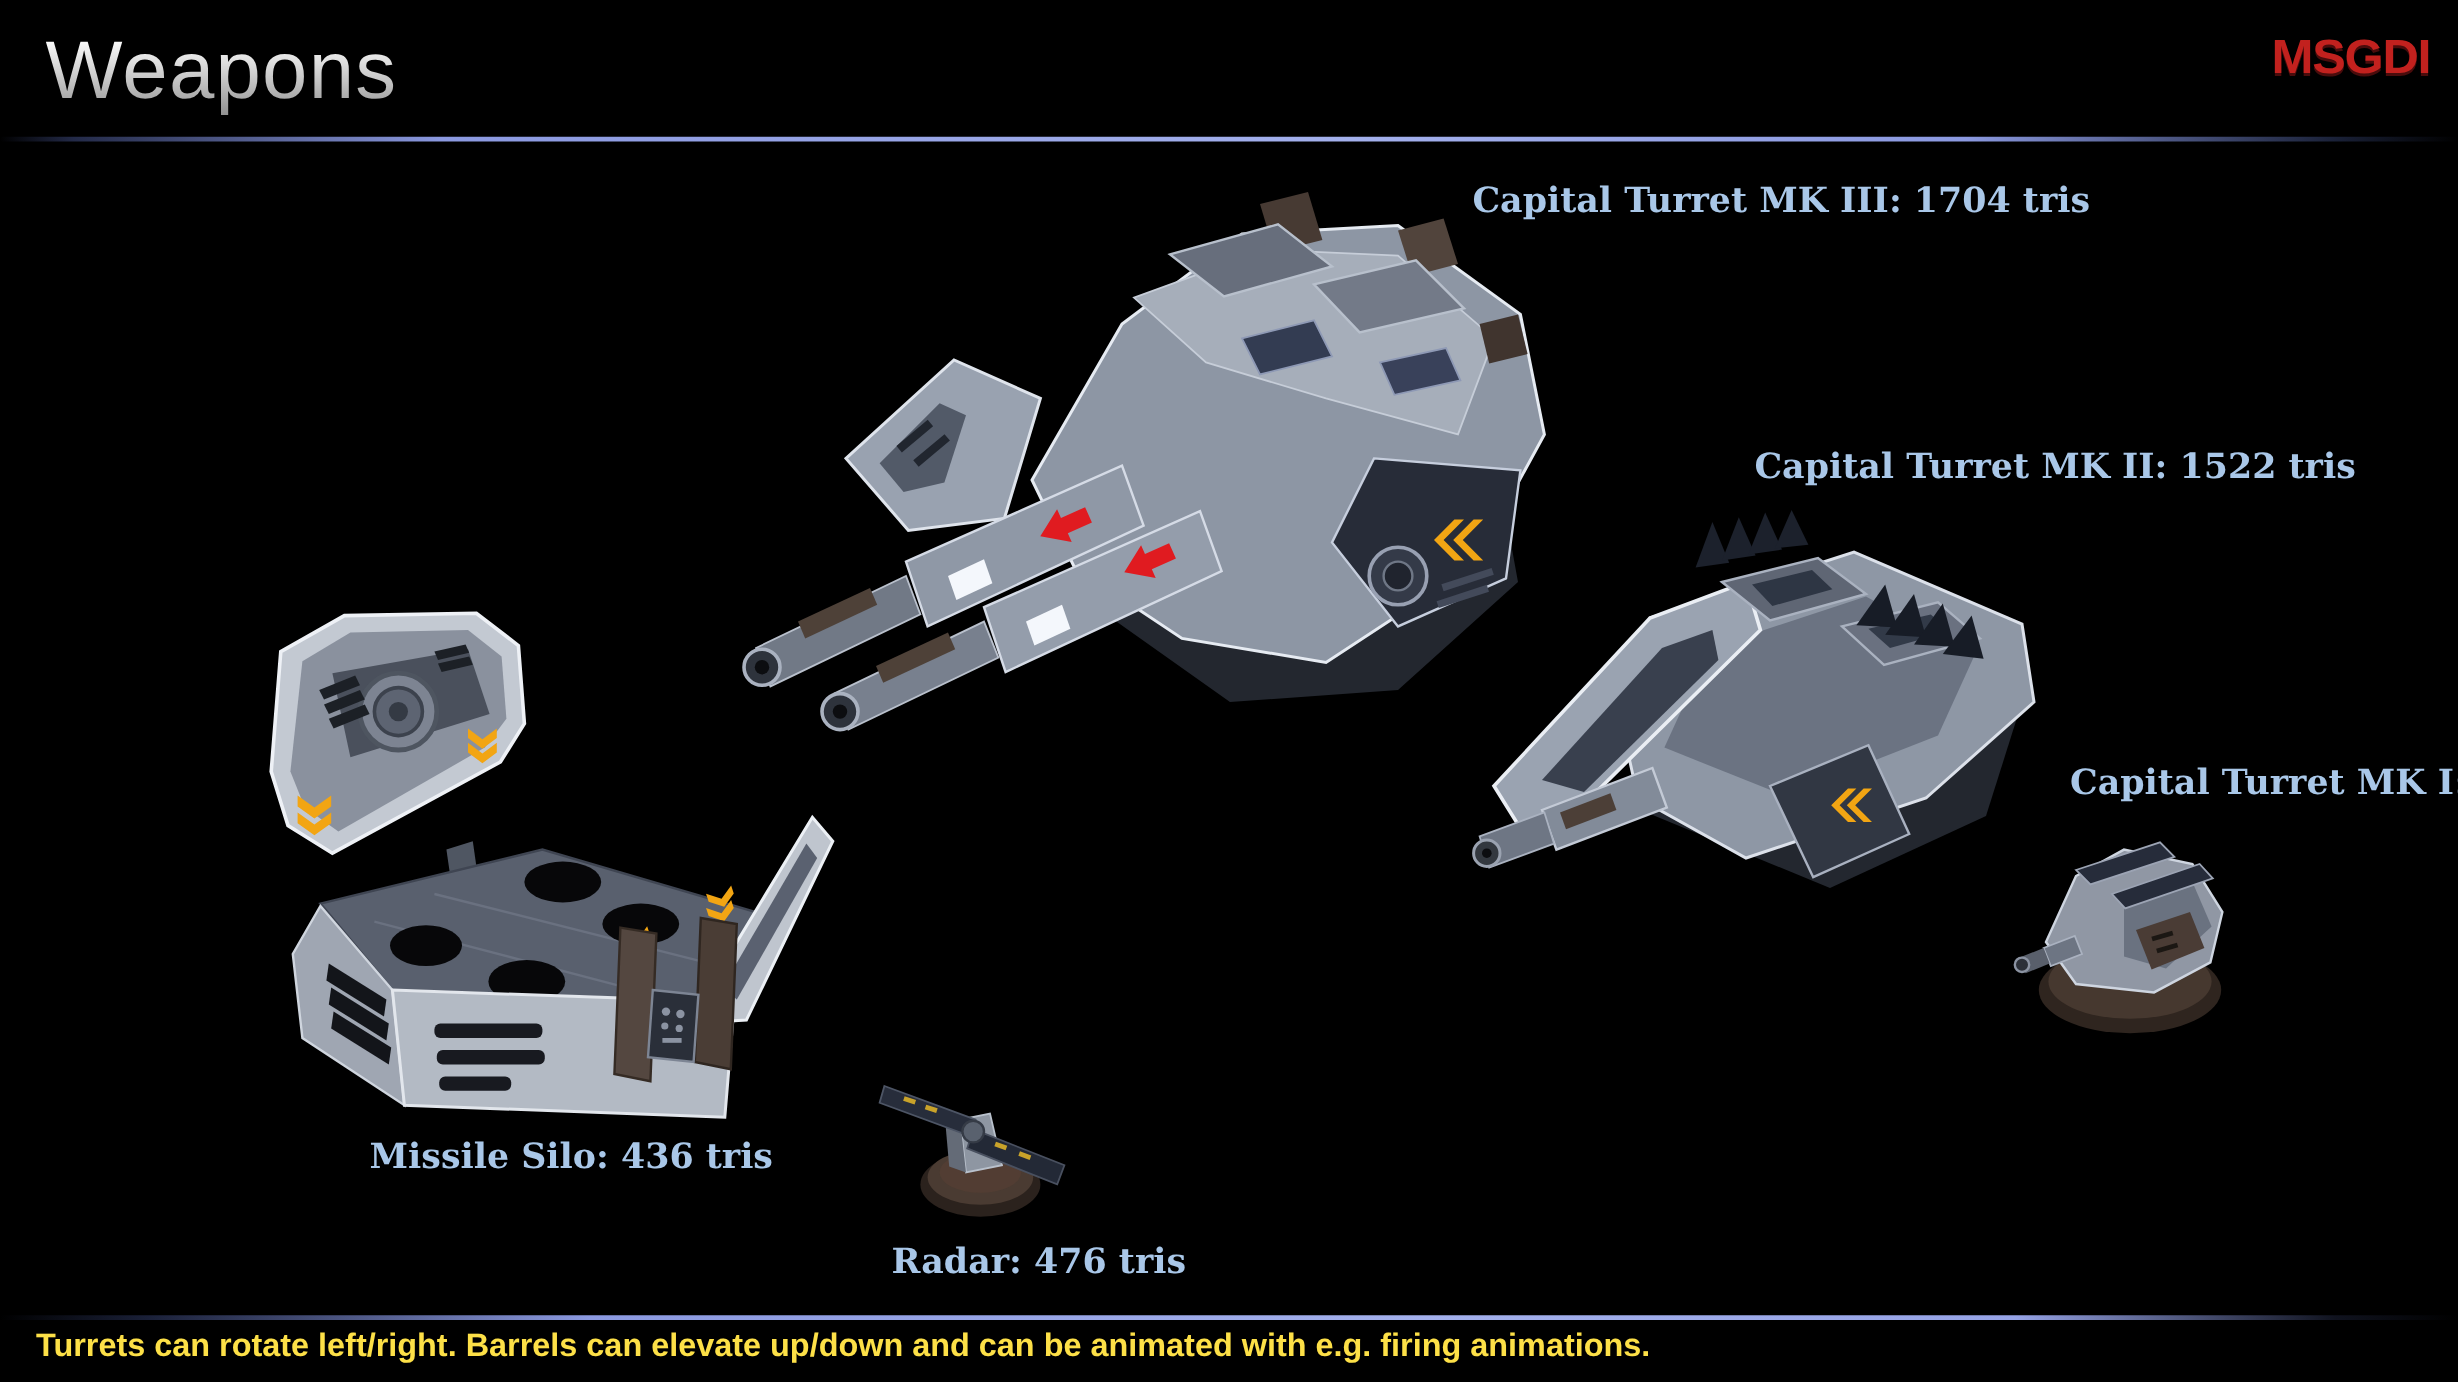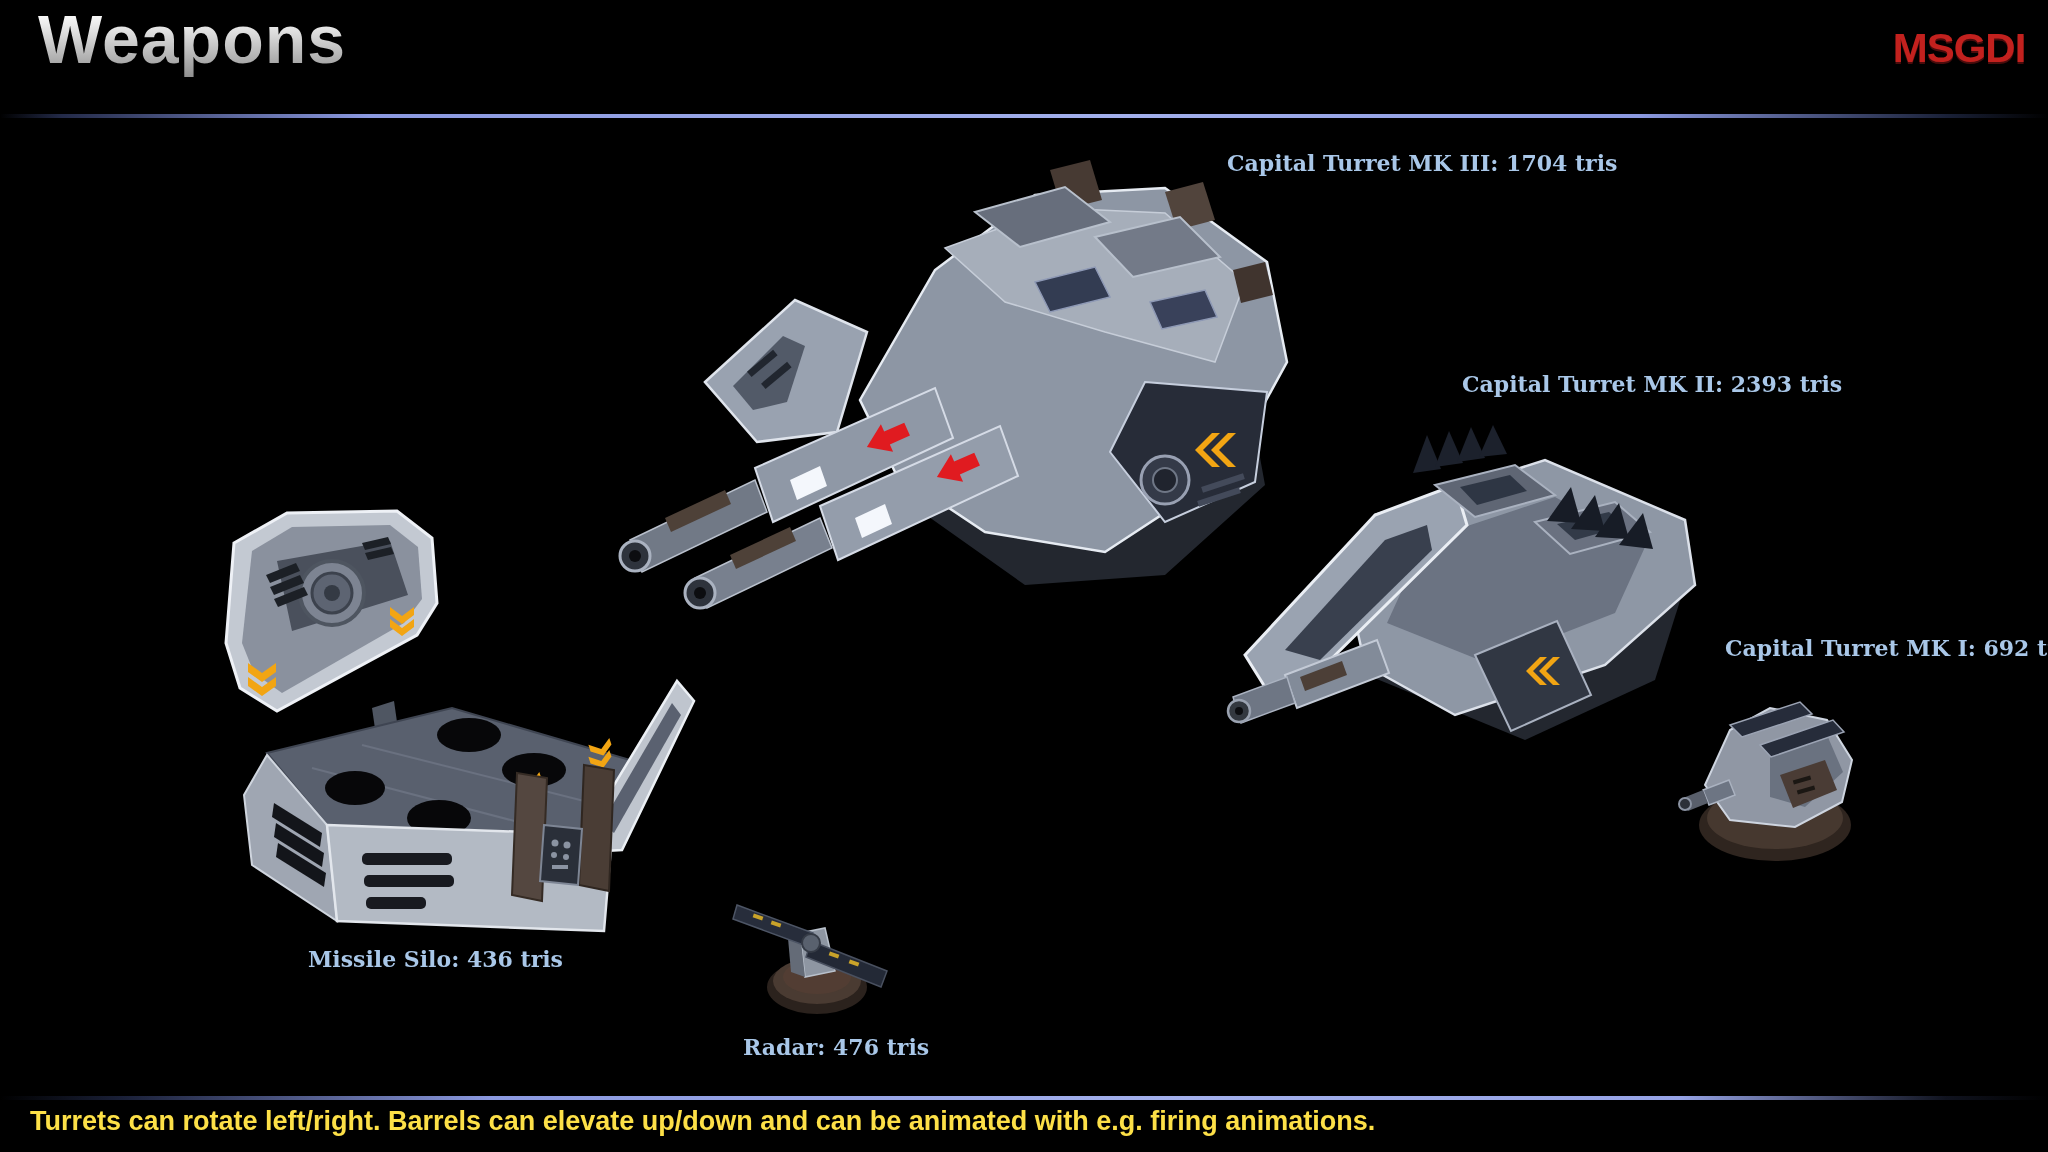--- a/index.html
+++ b/index.html
@@ -2,22 +2,22 @@
 <html style="--label-text: #a9c7e8; --logo-red: #c2211e; --divider-blue: #9aa7e8; --chevron-yellow: #f2a513; --arrow-red: #e01b20; --hull-gray: #8d96a4;"><head>
 <meta charset="utf-8">
 <style>
   html,body{margin:0;padding:0;background:#000;}
   .slide{
     position:relative;width:2048px;height:1152px;background:#000;
     overflow:hidden;font-family:"Liberation Sans",sans-serif;
   }
   
   .title{
-    position:absolute;left:38px;top:0;
-    font-size:68px;font-weight:700;letter-spacing:1px;
+    position:absolute;left:38px;top:20px;
+    font-size:68px;font-weight:400;letter-spacing:1px;
     background:linear-gradient(180deg,#ffffff 15%,#d9d9d9 45%,#8e8e8e 100%);
     -webkit-background-clip:text;background-clip:text;
     color:transparent;
   }
   .logo{
     position:absolute;right:26px;top:26px;
     font-size:40px;font-weight:700;letter-spacing:-1px;
     color:var(--logo-red,#c2211e);
     text-shadow:0 2px 0 #4a0c0c, 0 0 2px #000;
     transform:scale(1.05,1.0);
@@ -30,21 +30,21 @@
     background:linear-gradient(90deg,#000 0%,#232a48 3%,#8b99e0 18%,#a3b0ec 55%,#8b99e0 80%,#1a2138 95%,#000 100%);
   }
   .divider.footer{
     top:1096px;
     background:linear-gradient(90deg,#000 0%,#1a2038 6%,#8b99e0 24%,#a3b0ec 58%,#96a3e6 82%,#10131f 95%,#000 100%);
   }
   
   .model-label{
     position:absolute;
     font-family:"DejaVu Serif","Liberation Serif",serif;
-    font-weight:700;font-size:22px;letter-spacing:0px;
+    font-weight:700;font-size:29px;letter-spacing:0px;
     color:var(--label-text,#a9c7e8);
     text-shadow:0 1px 2px #000;
     white-space:nowrap;
     text-align:center;
   }
   
   .footer-note{
     position:absolute;left:30px;top:1106px;
     font-size:27px;font-weight:700;color:#fde047;
     text-shadow:0 2px 3px #000;
@@ -268,21 +268,21 @@
         <rect x="28" y="20" width="10" height="4" transform="rotate(18 33 22)"></rect>
         <rect x="46" y="27" width="10" height="4" transform="rotate(18 51 29)"></rect>
         <rect x="104" y="58" width="10" height="4" transform="rotate(20 109 60)"></rect>
         <rect x="124" y="66" width="10" height="4" transform="rotate(20 129 68)"></rect>
       </g>
       <circle cx="86" cy="48" r="9" fill="#59616e" stroke="#353b46" stroke-width="2"></circle>
     </svg>
   </div>
 
   <div class="model-label" style="left:1227px;top:150px;">Capital Turret MK III: 1704 tris</div>
-  <div class="model-label" style="left:1462px;top:371px;">Capital Turret MK II: 2393 tris</div>
+  <div class="model-label" style="left:1462px;top:371px;">Capital Turret MK II: 1522 tris</div>
   <div class="model-label" style="left:1725px;top:635px;">Capital Turret MK I: 692 tris</div>
   <div class="model-label" style="left:308px;top:946px;">Missile Silo: 436 tris</div>
   <div class="model-label" style="left:743px;top:1034px;">Radar: 476 tris</div>
 
   <div class="divider footer"></div>
   <div class="footer-note">Turrets can rotate left/right. Barrels can elevate up/down and can be animated with e.g. firing animations.</div>
 
 </div>
 
 </body></html>

